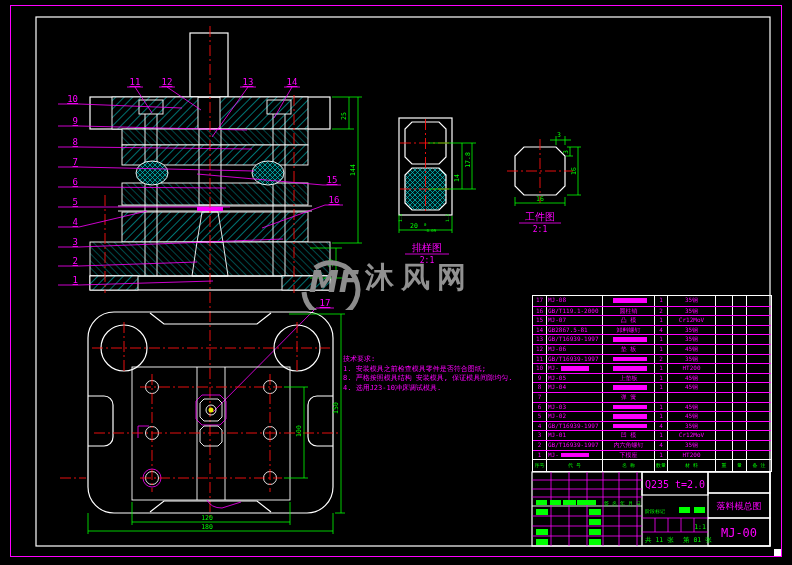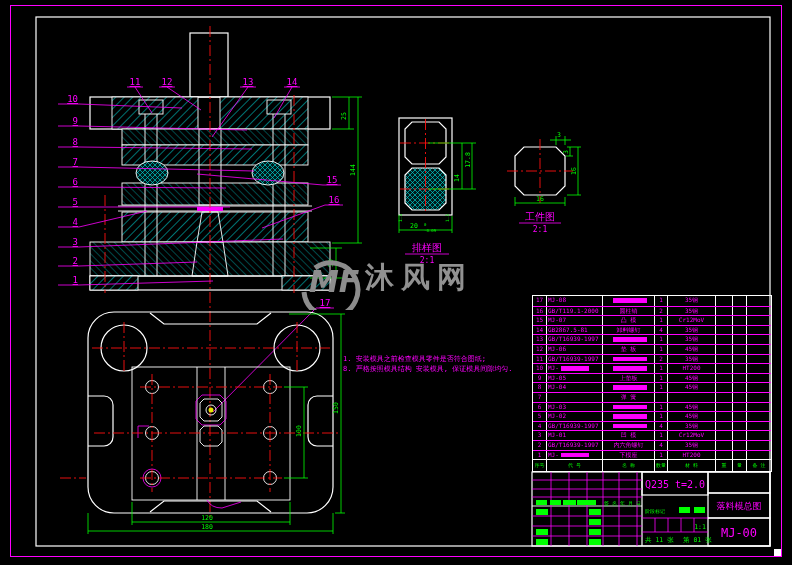--- a/index.html
+++ b/index.html
@@ -335,22 +335,24 @@
 
 <div class="wm-logo">
   <svg width="68" height="54">
     <path d="M8,36 a27,27 0 1 0 11,-24" stroke="#8d8d8d" stroke-width="5" fill="none"></path>
     <text x="13" y="36" font-size="30" font-style="italic" font-weight="bold" fill="#8d8d8d" font-family="'DejaVu Sans',sans-serif">MF</text>
   </svg>
 </div>
 <div class="wm-site">沐风网</div>
 
 <div class="techreq">
+  <div>技术要求:</div>
   <div>1. 安装模具之前检查模具零件是否符合图纸;</div>
   <div>8. 严格按照模具结构 安装模具, 保证模具间隙均匀.</div>
+  <div>4. 选用J23-10冲床调试模具.</div>
 </div>
 
 <div class="bom">
   <div>
         <div class="bom-row">
           <div class="bom-cell c" style="width: 14px;">17</div>
           <div class="bom-cell" style="width: 56px;">MJ-08</div>
           <div class="bom-cell c" style="width: 52px;"><span class="mblock" style="width: 34px;"></span></div>
           <div class="bom-cell c" style="width: 13px;">1</div>
           <div class="bom-cell c" style="width: 48px;">35钢</div>

